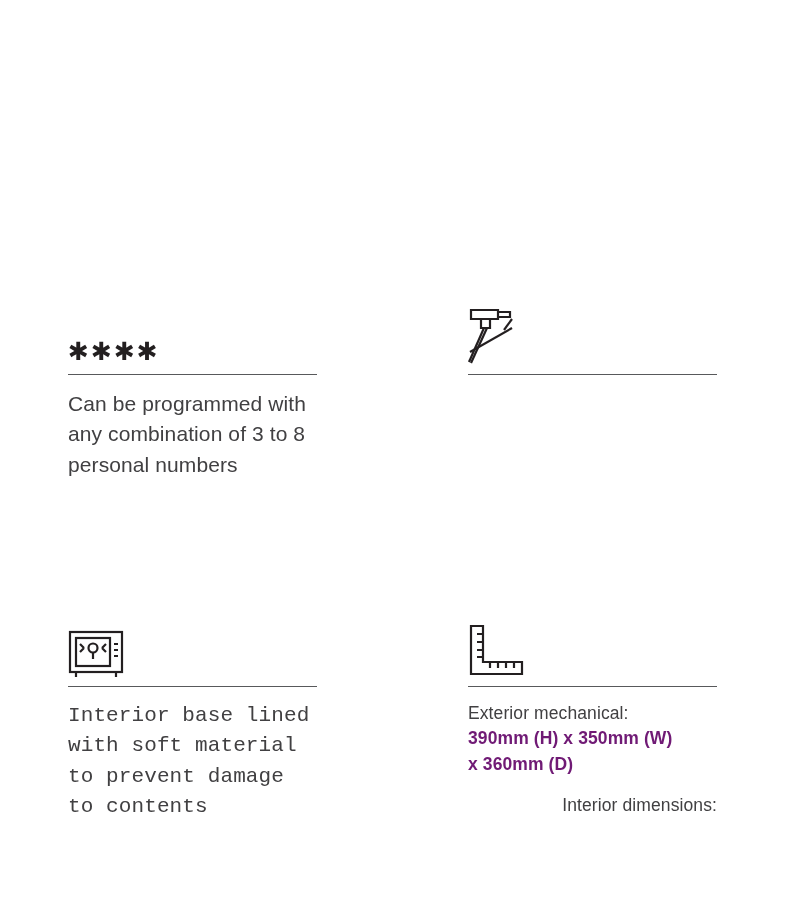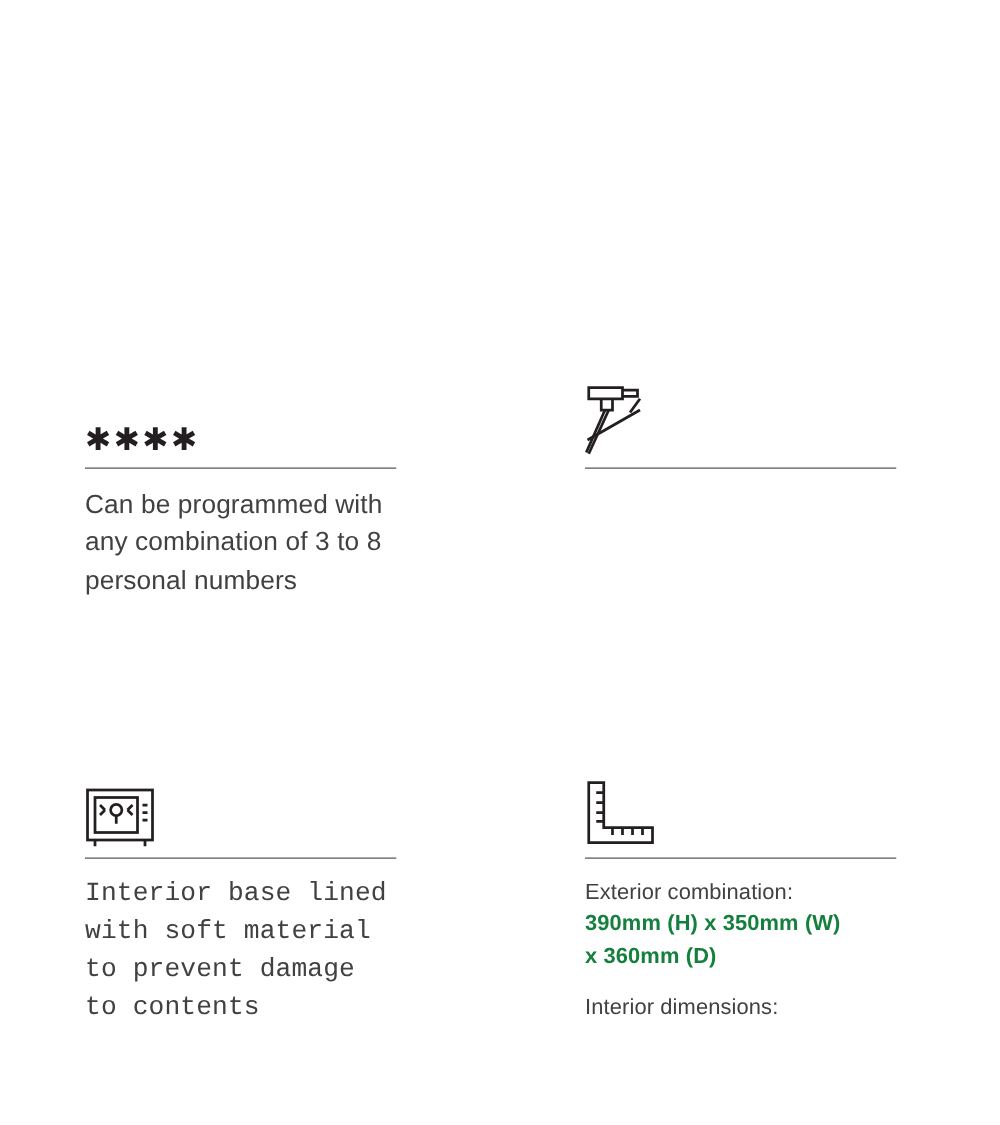--- a/index.html
+++ b/index.html
@@ -69,25 +69,25 @@
   .dim-block { margin-bottom: 16px; }
   .dim-label {
     font-size: 17.5px;
     line-height: 1.45;
     color: #414042;
     letter-spacing: 0.1px;
   }
   .dim-value {
     font-size: 17.5px;
     line-height: 1.45;
-    color: #15803d;
+    color: #701a75;
     font-weight: 700;
     letter-spacing: 0.1px;
   }
-  .dim-block:last-child { margin-bottom: 0; }
+  .dim-block:last-child { margin-bottom: 0; text-align: right; }
 </style>
 </head>
 <body>
 
 <div class="feature-grid">
 
   <div class="cell cell-a">
     <div class="icon-box">
       <div class="stars">✱✱✱✱</div>
     </div>
@@ -135,21 +135,21 @@
       <span>
         <svg width="58" height="56" viewBox="0 0 58 56" fill="none" stroke="#231f20" stroke-width="2.2">
           <path d="M3 2 L3 50 L54 50 L54 38 L15 38 L15 2 Z"></path>
           <path d="M15 10 L9 10 M15 18 L9 18 M15 26 L9 26 M15 33 L9 33"></path>
           <path d="M22 38 L22 44 M30 38 L30 44 M38 38 L38 44 M46 38 L46 44"></path>
         </svg>
       </span>
     </div>
     <div class="rule"></div>
     <div class="dim-block">
-      <div class="dim-label">Exterior combination:</div>
+      <div class="dim-label">Exterior mechanical:</div>
       <div class="dim-value">390mm (H) x 350mm (W)</div>
       <div class="dim-value">x 360mm (D)</div>
     </div>
     <div class="dim-block">
       <div class="dim-label">Interior dimensions:</div>
     </div>
   </div>
 
 </div>
 

